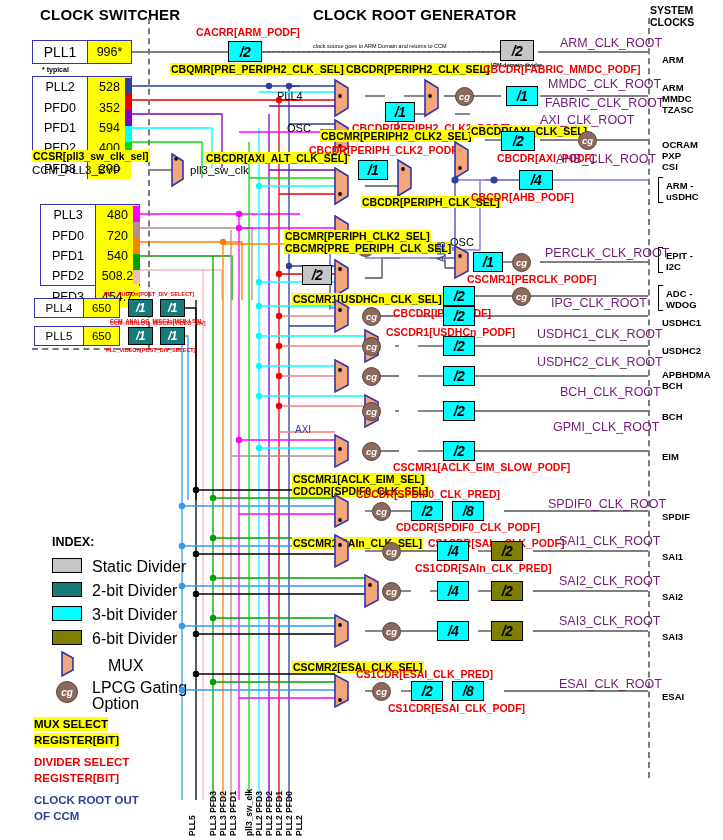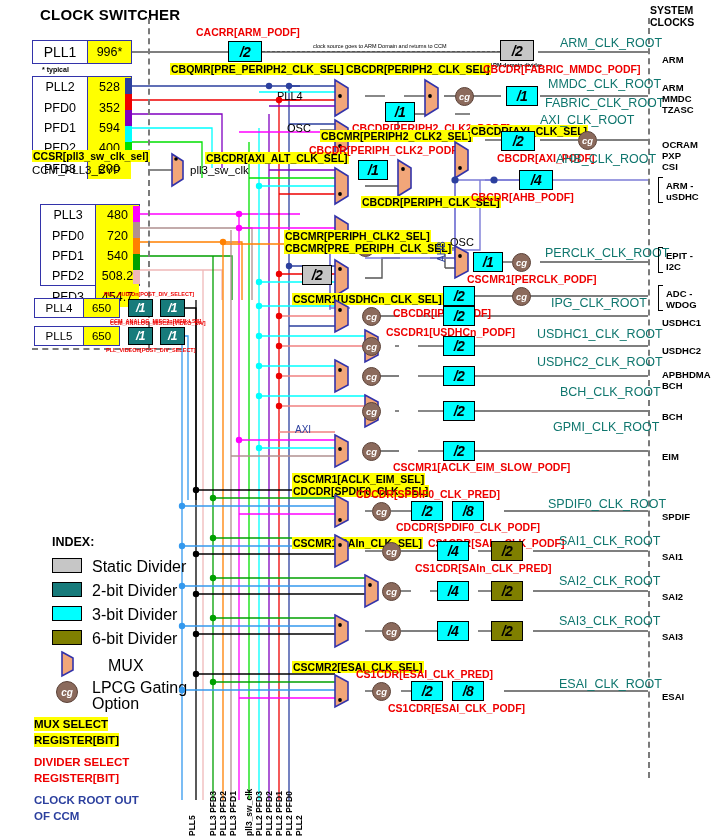--- a/index.html
+++ b/index.html
@@ -37,21 +37,21 @@
 
   
   .cg{position:absolute;width:19px;height:19px;border-radius:50%;background:#8b6a5c;
       border:1.2px solid #5b4238;color:#fff;font-size:9.5px;font-weight:bold;font-style:italic;
       display:flex;align-items:center;justify-content:center;box-sizing:border-box;}
 
   
   .mux-sel{position:absolute;background:#ffff00;color:#000;font-size:10.5px;font-weight:bold;
            white-space:nowrap;line-height:12px;padding:0 1px;}
   .div-sel{position:absolute;color:#ee0000;font-size:10.5px;font-weight:bold;white-space:nowrap;line-height:12px;}
-  .rootlbl{position:absolute;color:#0f766e;font-size:12.5px;white-space:nowrap;font-weight:normal;}
+  .rootlbl{position:absolute;color:#701a75;font-size:12.5px;white-space:nowrap;font-weight:normal;}
   .plain{position:absolute;font-size:10.5px;white-space:nowrap;color:#000;}
   .blue-sm{position:absolute;font-size:10px;color:#2b3f9e;white-space:nowrap;}
   .tiny{position:absolute;font-size:5.5px;white-space:nowrap;color:#000;font-weight:bold;}
   .tiny-red{position:absolute;font-size:5.5px;white-space:nowrap;color:#ee0000;font-weight:bold;}
 
   
   .sysname{position:absolute;font-size:9.5px;font-weight:bold;white-space:nowrap;line-height:11px;}
 
   
   .dash-v{position:absolute;width:0;border-left:2px dashed #7a7a7a;}
@@ -244,20 +244,21 @@
       <path d="M520 180 H648"></path>
       <path d="M455 180 V260"></path>
       <path d="M335 250 H330 V308 H350"></path>
       <path d="M480 180 V250 H330"></path>
       <path d="M330 250 V310"></path>
       <path d="M540 96 V96"></path>
     </g>
   </svg>
 
   <div class="abs h-title" style="left:40px;top:6px;text-align:center;">CLOCK SWITCHER</div>
+  <div class="abs h-title" style="left:313px;top:6px;">CLOCK ROOT GENERATOR</div>
   <div class="abs h-small" style="left:650px;top:4px;">SYSTEM</div>
   <div class="abs h-small" style="left:650px;top:16px;">CLOCKS</div>
 
   <div class="dash-v" style="left:148px;top:18px;height:330px;"></div>
   <div class="dash-v" style="left:648px;top:18px;height:760px;"></div>
   <div class="dash-h" style="left:32px;top:348px;width:150px;"></div>
 
   <div class="pllbox" style="left:32px;top:40px;width:100px;height:24px;">
     <div class="pllname" style="width:54px;">PLL1</div>
     <div class="pllval" style="flex:1;">996*</div>

